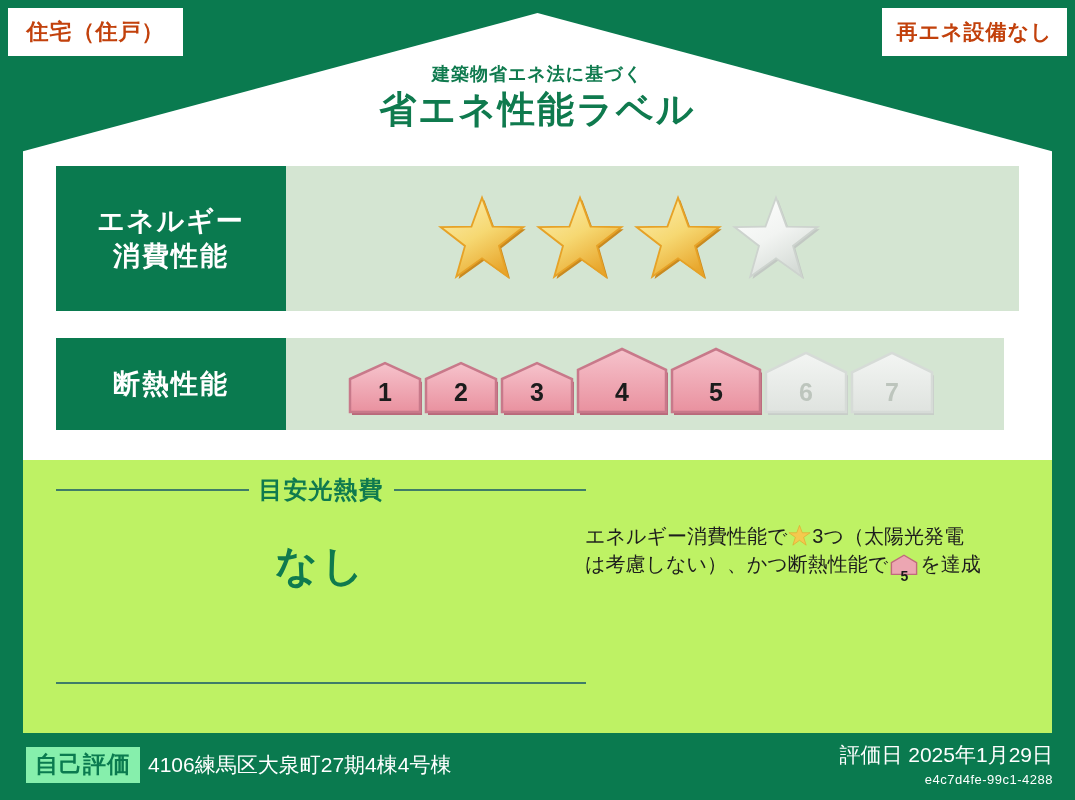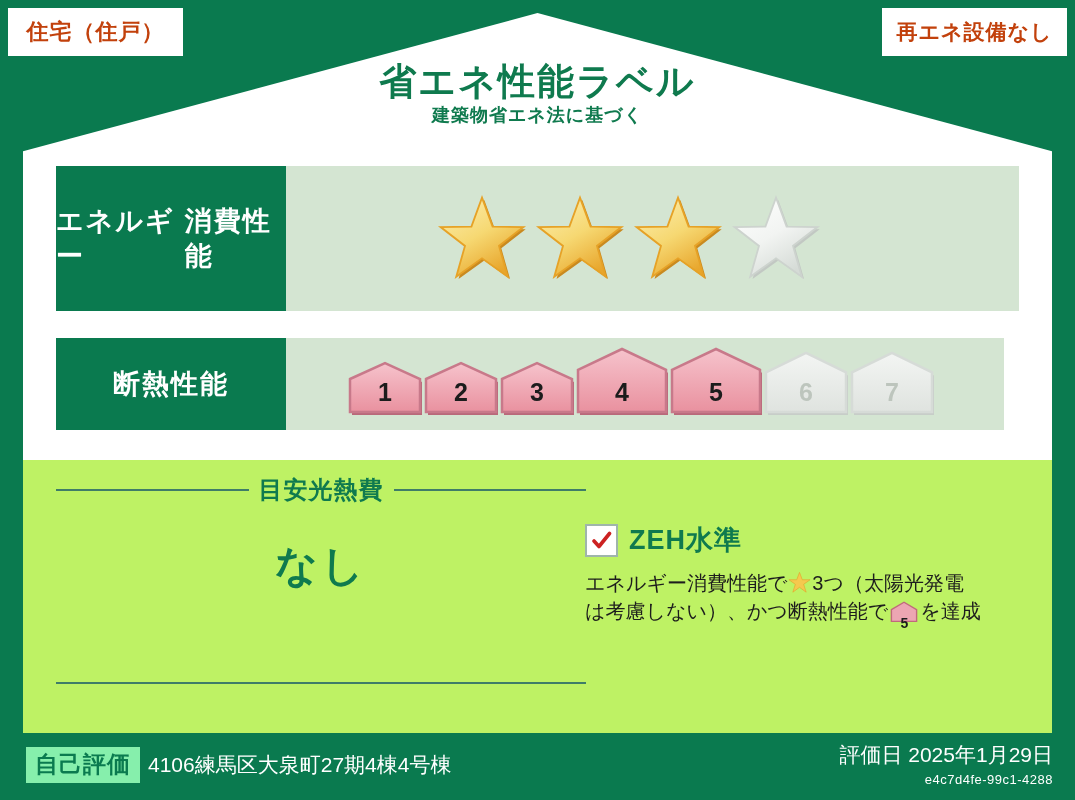--- a/index.html
+++ b/index.html
@@ -58,21 +58,21 @@
   .rating-row{
     position:absolute;
     display:flex;
     z-index:5;
     background:#d4e5d2;
   }
   .row-label{
     background:#0a7a4f;
     color:#ffffff;
     font-weight:bold;
-    display:flex;
+    display:flex;flex-direction:column;
     align-items:center;justify-content:center;
     letter-spacing:2px;
     flex:0 0 auto;
   }
   .row-label span{display:block;line-height:1.28;}
   .row-body{
     flex:1 1 auto;
     display:flex;align-items:center;
   }
 
@@ -190,22 +190,22 @@
   <div id="house-body"></div>
 
   <div class="corner-tag" id="tag-left">
     <span>住宅（住戸）</span>
   </div>
   <div class="corner-tag" id="tag-right">
     <span>再エネ設備なし</span>
   </div>
 
   <div id="title-block">
+    <div id="title-sub">建築物省エネ法に基づく</div>
     <div id="title-main">省エネ性能ラベル</div>
-    <div id="title-sub">建築物省エネ法に基づく</div>
   </div>
 
   <div class="rating-row" id="row-energy">
     <div class="row-label">
       <span>エネルギー</span>
       <span>消費性能</span>
     </div>
     <div class="row-body" id="stars-container">
         <svg class="star" viewBox="0 0 100 100">
           <defs>
@@ -358,28 +358,20 @@
     <div id="cost-head">
       <span class="rule"></span>
       <span class="txt">目安光熱費</span>
       <span class="rule"></span>
     </div>
 
     <div id="cost-value">なし</div>
     <div id="cost-rule-bottom"></div>
 
     <div id="zeh-block">
-      <div id="zeh-title-line">
-        <span id="zeh-checkbox">
-          <svg width="21" height="21" viewBox="0 0 21 21">
-            <path d="M3 11 L8 16.5 L18.5 3.5" stroke="#cc2222" stroke-width="3.6" fill="none" stroke-linecap="round" stroke-linejoin="round"></path>
-          </svg>
-        </span>
-        <span id="zeh-title">ZEH水準</span>
-      </div>
       <div id="zeh-desc">
         <span>エネルギー消費性能で</span><svg class="inline-star" width="23" height="23" viewBox="0 0 100 100">
             <polygon points="50,6 62,38 96,38 68,58 79,92 50,71 21,92 32,58 4,38 38,38" fill="#f5c94e" stroke="#e0a92e" stroke-width="3"></polygon>
           </svg><span>3つ（太陽光発電</span><br><span>は考慮しない）、かつ断熱性能で</span><span class="inline-house"><svg width="28" height="22" viewBox="0 0 60 46">
               <path d="M3 18 L30 2 L57 18 L57 43 L3 43 Z" fill="#eca6b2" stroke="#c06a7c" stroke-width="3"></path>
             </svg><span class="n">5</span></span><span>を達成</span>
       </div>
     </div>
   </div>
 

